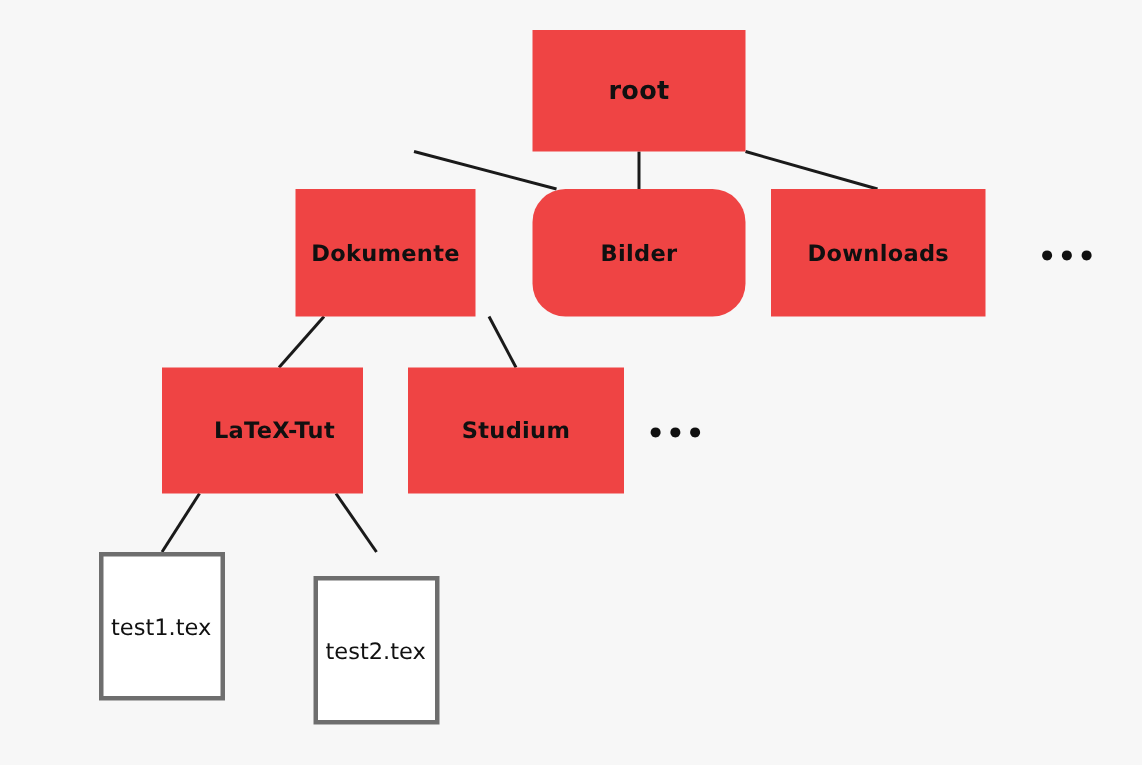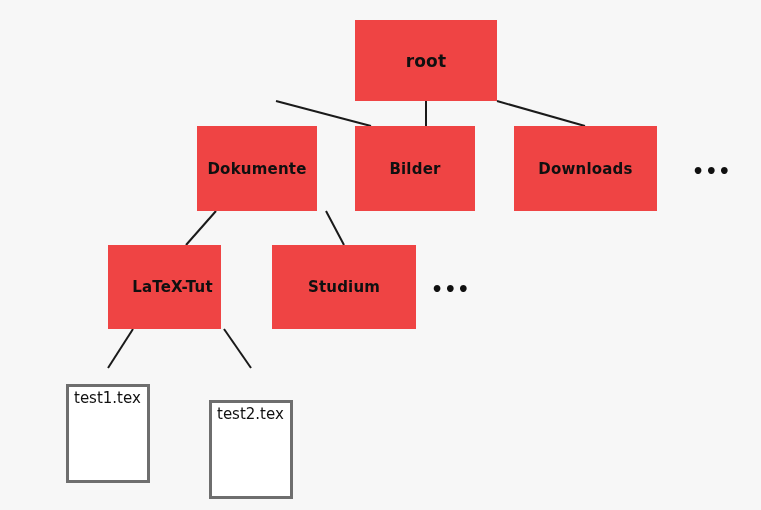--- a/index.html
+++ b/index.html
@@ -40,28 +40,27 @@
     font-size: 15px;
     letter-spacing: 0.2px;
   }
   .dir.root-node {
     font-size: 17px;
   }
   .file {
     background: #ffffff;
     border: 3px solid #6e6e6e;
     display: flex;
-    align-items: flex-start;
+    align-items: center;
     justify-content: flex-start;
     color: #111111;
     font-weight: normal;
     font-size: 15px;
     padding: 3px 5px 0 5px;
     line-height: 1.15;
-    margin-top: 16px;
   }
   .ellipsis {
     position: absolute;
     color: #101010;
     font-weight: bold;
     font-size: 19px;
     letter-spacing: 1px;
     line-height: 1;
     white-space: nowrap;
   }
@@ -82,31 +81,31 @@
   </svg>
 
   <div class="node dir root-node" style="left:355px; top:20px; width:142px; height:81px;">
     <span>root</span>
   </div>
 
   <div class="node dir" style="left:197px; top:126px; width:120px; height:85px;">
     <span>Dokumente</span>
   </div>
 
-  <div class="node dir" style="left:355px; top:126px; width:120px; height:85px;">
+  <div class="node dir" style="left:355px; top:126px; width:142px; height:85px;border-radius:22px;">
     <span>Bilder</span>
   </div>
 
   <div class="node dir" style="left:514px; top:126px; width:143px; height:85px;">
     <span>Downloads</span>
   </div>
 
   <div class="ellipsis" style="left:692px; top:162px;">•••</div>
 
-  <div class="node dir" style="left:108px; top:245px; width:113px; height:84px;padding-left:16px;">
+  <div class="node dir" style="left:108px; top:245px; width:134px; height:84px;padding-left:16px;">
     <span>LaTeX-Tut</span>
   </div>
 
   <div class="node dir" style="left:272px; top:245px; width:144px; height:84px;">
     <span>Studium</span>
   </div>
 
   <div class="ellipsis" style="left:431px; top:280px;">•••</div>
 
   <div class="node file" style="left:66px; top:368px; width:84px; height:99px;">

